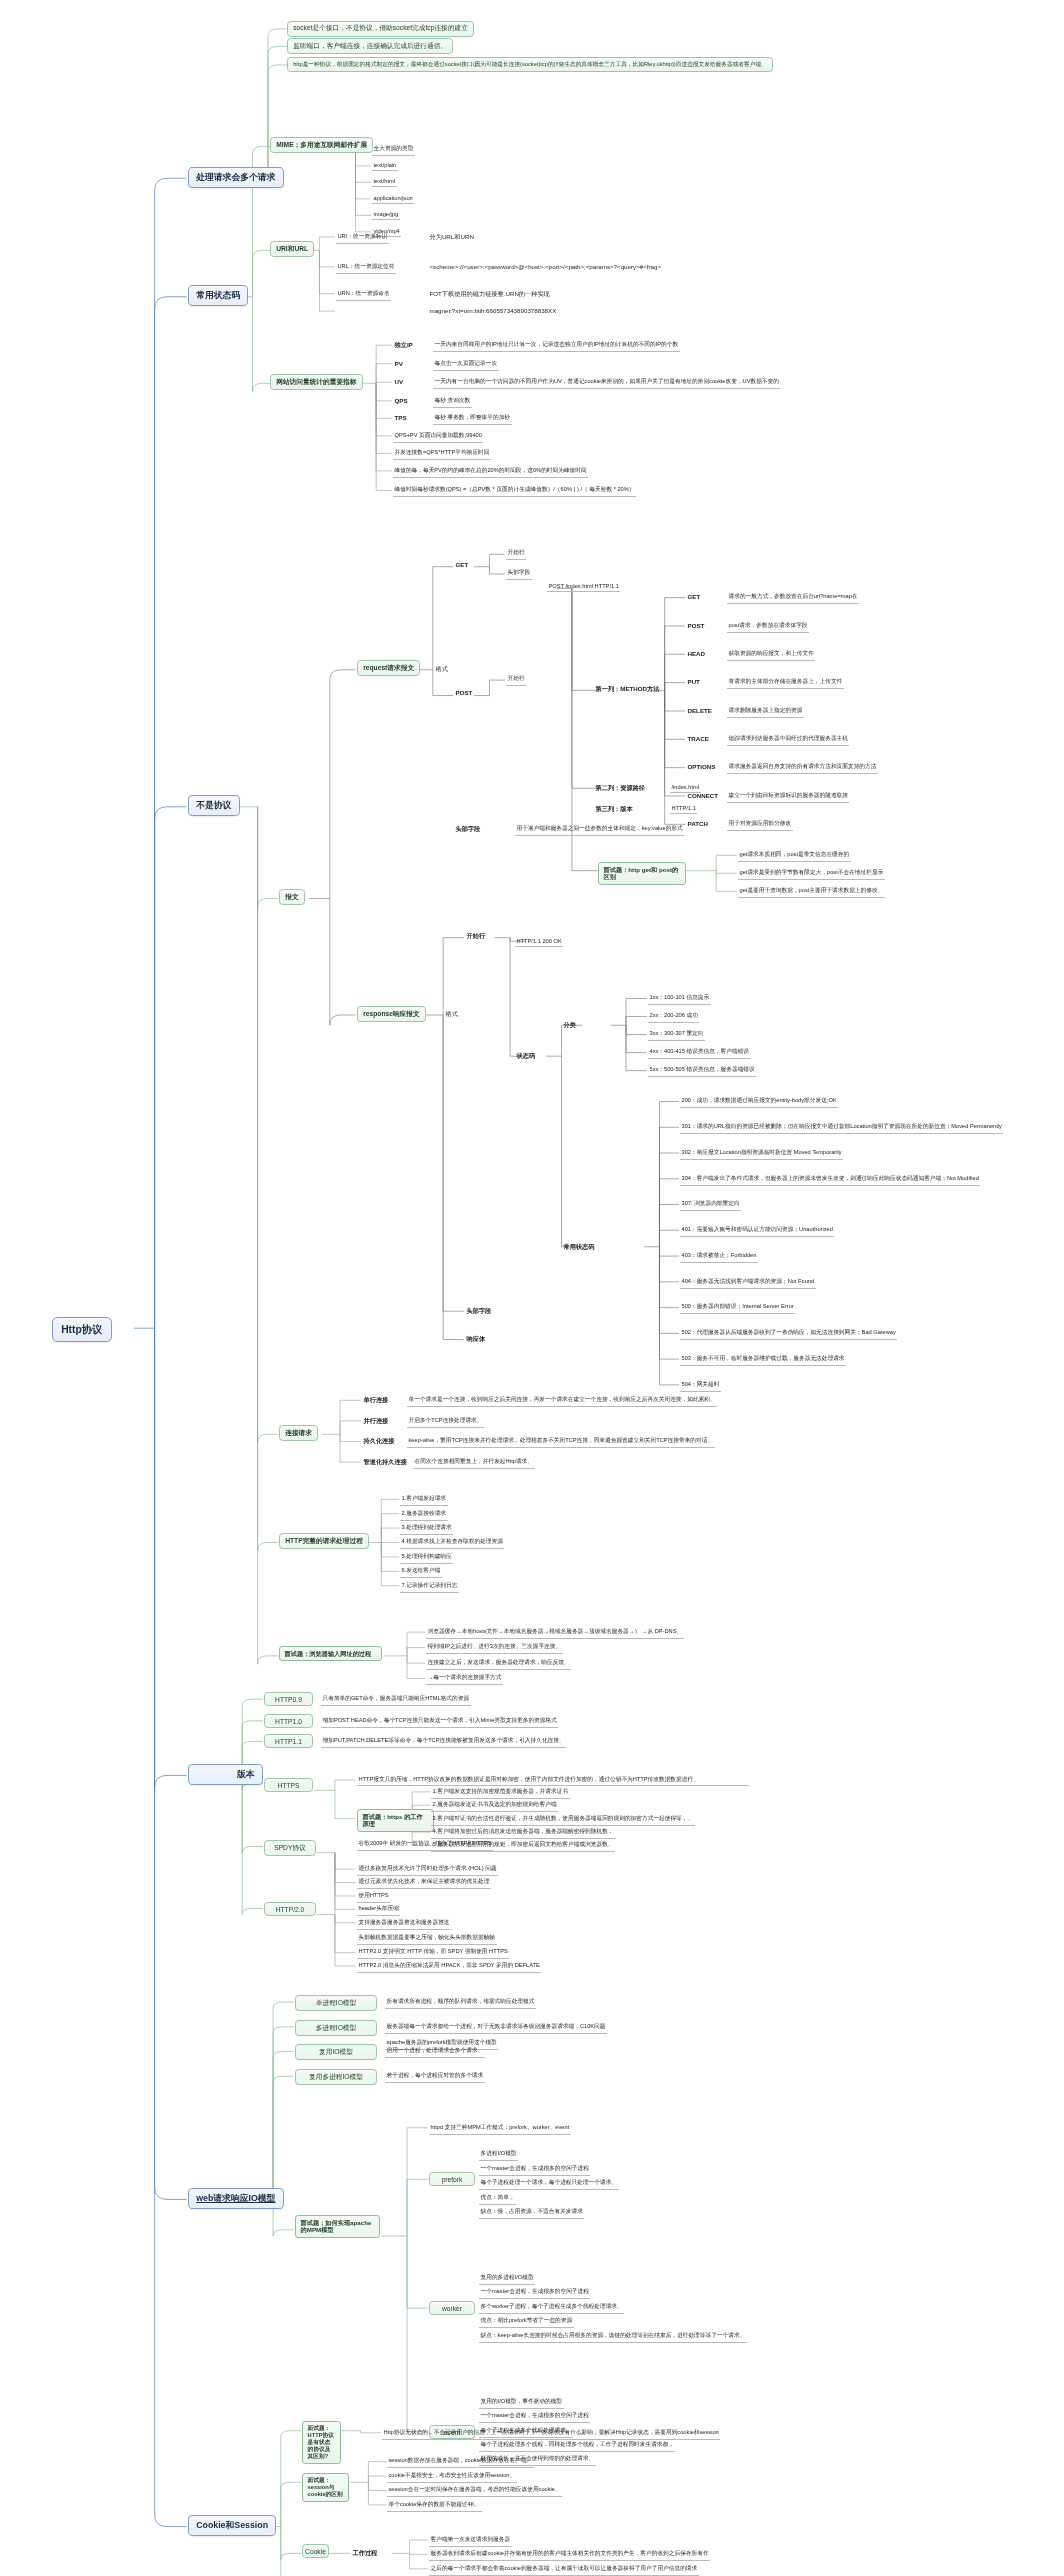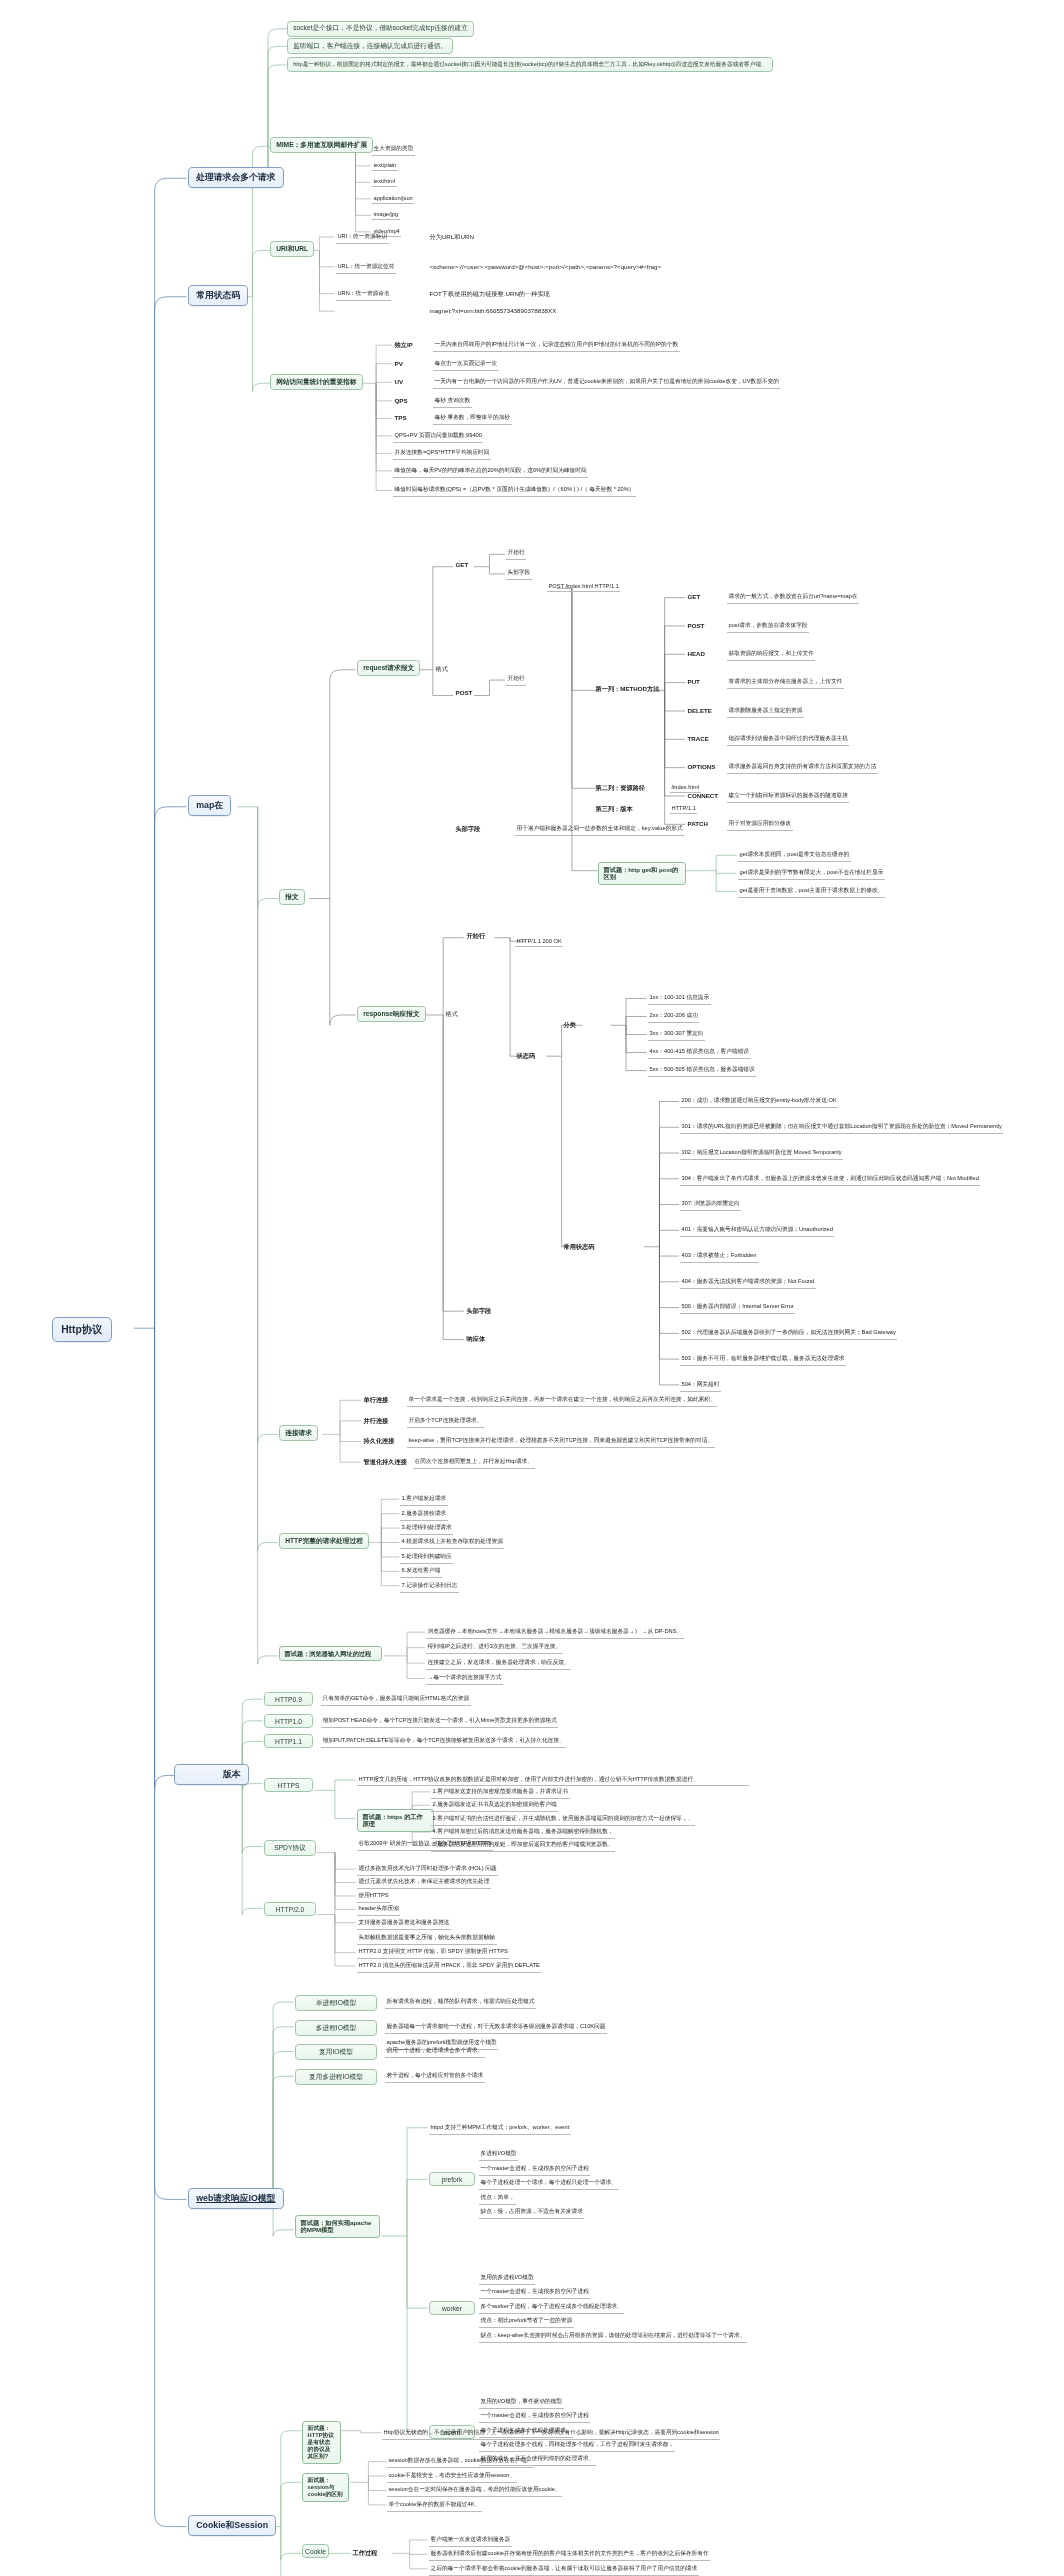--- a/index.html
+++ b/index.html
@@ -356,21 +356,21 @@
   <div class="node n-txt sm" style="left:433px;top:377px;">一天内有一台电脑的一个访问器的不同用户作为UV，普通记cookie来辨别的，如果用户关了但是有地址的辨别cookie改变，UV数据不变的</div>
   <div class="node n-lbl sm b" style="left:393px;top:396px;">QPS</div>
   <div class="node n-txt sm" style="left:433px;top:396px;">每秒 查询次数</div>
   <div class="node n-lbl sm b" style="left:393px;top:413px;">TPS</div>
   <div class="node n-txt sm" style="left:433px;top:413px;">每秒 事务数，即整体平的加秒</div>
   <div class="node n-txt sm" style="left:393px;top:431px;">QPS+PV 页面访问量加载数;99400</div>
   <div class="node n-txt sm" style="left:393px;top:448px;">并发连接数=QPS*HTTP平均响应时间</div>
   <div class="node n-txt sm" style="left:393px;top:466px;">峰值的每，每天PV的约的峰率在总的20%的时间段，这0%的时间为峰值时间</div>
   <div class="node n-txt sm" style="left:393px;top:485px;">峰值时间每秒请求数(QPS) =（总PV数 * 页面的计生成峰值数）/（60% ) ) /（ 每天秒数 * 20%）</div>
 
-  <div class="node n-l1" style="left:188px;top:795px;">map在</div>
+  <div class="node n-l1" style="left:188px;top:795px;">不是协议</div>
 
   <div class="node n-l2b" style="left:279px;top:889px;">报文</div>
 
   <div class="node n-l2b" style="left:357px;top:660px;">request请求报文</div>
   <div class="node n-lbl" style="left:434px;top:664px;">格式</div>
 
   <div class="node n-lbl b" style="left:454px;top:560px;">GET</div>
   <div class="node n-txt sm" style="left:506px;top:548px;">开始行</div>
   <div class="node n-txt sm" style="left:506px;top:568px;">头部字段</div>
 
@@ -460,21 +460,21 @@
   <div class="node n-txt sm" style="left:400px;top:1552px;">5.处理得到构建响应</div>
   <div class="node n-txt sm" style="left:400px;top:1566px;">6.发送给客户端</div>
   <div class="node n-txt sm" style="left:400px;top:1581px;">7.记录操作记录到日志</div>
 
   <div class="node n-quiz" style="left:279px;top:1646px;width:103px;">面试题：浏览器输入网址的过程</div>
   <div class="node n-txt sm" style="left:426px;top:1627px;">浏览器缓存→本地hosts文件→本地域名服务器→根域名服务器→顶级域名服务器→） →从 DP-DNS、</div>
   <div class="node n-txt sm" style="left:426px;top:1642px;">得到域IP之后进行、进行3次的连接、三次握手连接、</div>
   <div class="node n-txt sm" style="left:426px;top:1658px;">连接建立之后，发送请求，服务器处理请求，响应反馈。</div>
   <div class="node n-txt sm" style="left:426px;top:1673px;">→每一个请求的连接握手方式</div>
 
-  <div class="node n-l1" style="left:174px;top:1764px;padding-left:48px;">版本</div>
+  <div class="node n-l1" style="left:188px;top:1764px;padding-left:48px;">版本</div>
 
   <div class="node n-l2" style="left:264px;top:1692px;width:49px;justify-content:center;">HTTP0.9</div>
   <div class="node n-txt sm" style="left:321px;top:1694px;">只有简单的GET命令，服务器端只能响应HTML格式的资源</div>
   <div class="node n-l2" style="left:264px;top:1714px;width:49px;justify-content:center;">HTTP1.0</div>
   <div class="node n-txt sm" style="left:321px;top:1716px;">增加POST HEAD命令，每个TCP连接只能发送一个请求，引入Mime类型支持更多的资源格式</div>
   <div class="node n-l2" style="left:264px;top:1734px;width:49px;justify-content:center;">HTTP1.1</div>
   <div class="node n-txt sm" style="left:321px;top:1736px;">增加PUT,PATCH,DELETE等等命令，每个TCP连接能够被复用发送多个请求，引入持久化连接。</div>
 
   <div class="node n-l2" style="left:264px;top:1778px;width:49px;justify-content:center;">HTTPS</div>
   <div class="node n-txt sm" style="left:357px;top:1775px;width:392px;white-space:normal;line-height:1.3;">HTTP报文几的压缩，HTTP协议改换的数据数据证是用对称加密，使用了内部文件进行加密的，通过公钥不为HTTP传改数据数据进行。</div>

